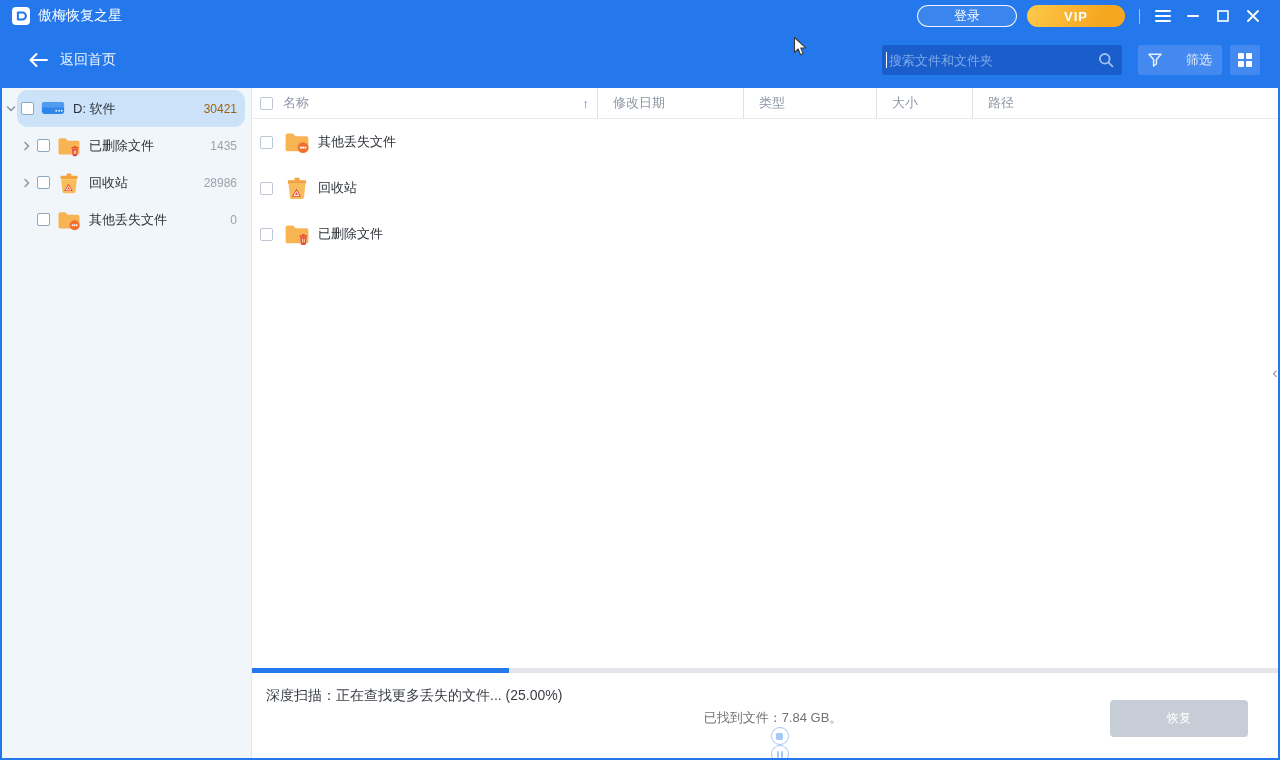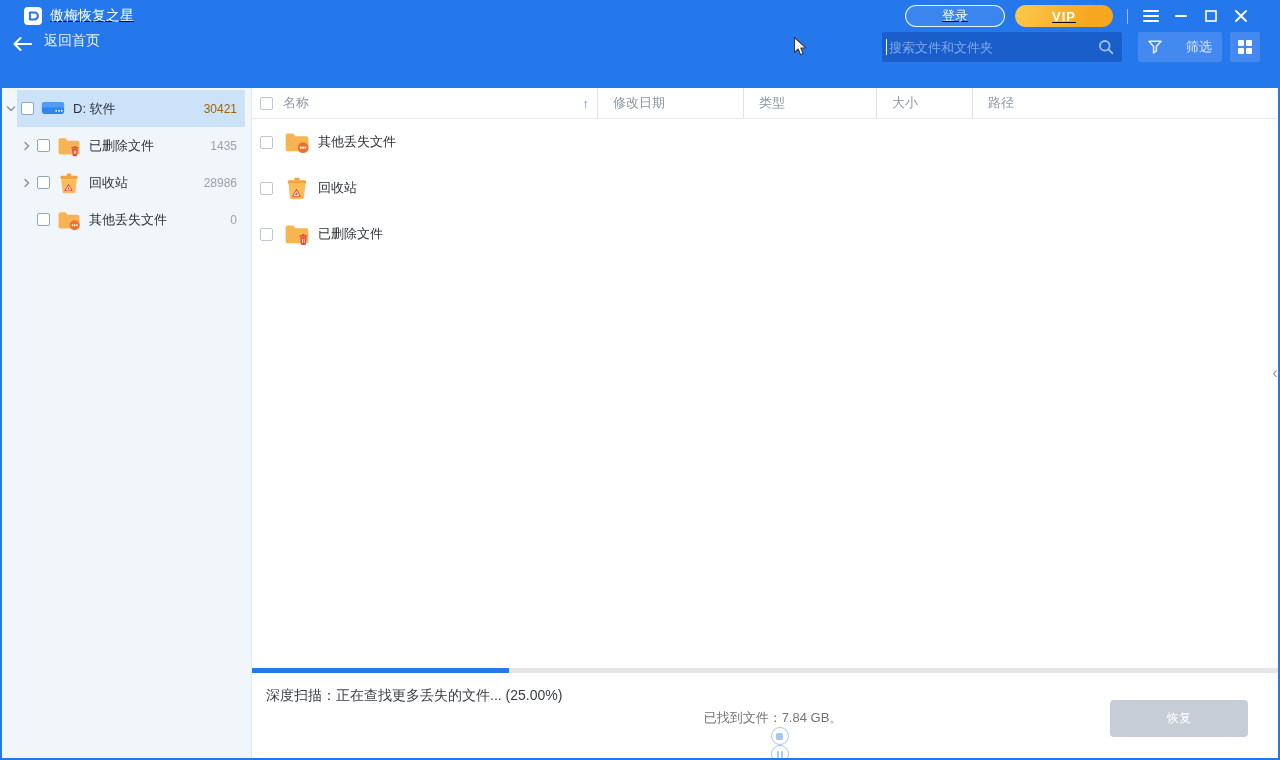--- a/index.html
+++ b/index.html
@@ -2,49 +2,49 @@
 <html><head>
 <meta charset="utf-8">
 <style>
   * { margin:0; padding:0; box-sizing:border-box; }
   html,body { width:1280px; height:760px; overflow:hidden; }
   body { font-family:"Liberation Sans","DejaVu Sans",sans-serif; }
   .window { position:relative; width:1280px; height:760px; background:#fff; overflow:hidden; }
   .window::after { content:""; position:absolute; inset:0; border:2px solid #2478ec; border-top:none; pointer-events:none; z-index:60; }
 
   
-  .titlebar { height:32px; background:#2478ec; display:flex; align-items:center; padding:0 24px;text-decoration:underline; }
+  .titlebar { height:32px; background:#2478ec; display:flex; align-items:center; padding:0 12px; }
   .logo { width:18px; height:18px; background:#fff; border-radius:4px; display:flex; align-items:center; justify-content:center; flex:0 0 auto; }
   .app-title { color:#fff; font-size:14px; margin-left:8px; }
   .spacer { flex:1; }
   .login-btn { width:100px; height:22px; border:1px solid rgba(255,255,255,.9); border-radius:11px; background:rgba(255,255,255,.10); color:#fff; font-size:13px; margin-right:10px; cursor:pointer; }
   .vip-btn { width:98px; height:22px; border:none; border-radius:11px; background:linear-gradient(110deg,#fdc94c 0%,#f6a61f 75%); color:#fff; font-weight:bold; font-size:13px; letter-spacing:1px; margin-right:14px; cursor:pointer; }
   .tsep { width:1px; height:15px; background:rgba(255,255,255,.55); margin-right:8px; }
   .winbtn { width:30px; height:26px; display:flex; align-items:center; justify-content:center; cursor:pointer; }
 
   
-  .toolbar { height:56px; background:#2478ec; display:flex; padding:0 20px 0 10px; }
+  .toolbar { height:56px; background:#2478ec; display:flex; align-items:center; padding:0 20px 0 26px; }
   .back-btn { width:24px; height:24px; display:flex; align-items:center; justify-content:center; cursor:pointer; }
   .back-label { color:#eef4fe; font-size:14px; margin-left:10px; cursor:pointer; }
   .searchbox { width:240px; height:30px; background:#1a5ecb; border-radius:2px; display:flex; align-items:center; padding:0 8px 0 4px; position:relative; }
   .caret { width:1px; height:16px; background:#fff; margin-right:2px; }
   .searchbox input { flex:1; min-width:0; background:transparent; border:none; outline:none; color:#fde047; font-size:13px; font-family:inherit; }
   .searchbox input::placeholder { color:#7ea9ea; }
   .filter-btn { margin-left:16px; width:84px; height:30px; background:#4489ef; border:none; border-radius:2px; display:flex; align-items:center; justify-content:center; gap:24px; color:#dfeafc; font-size:13px; cursor:pointer; }
   .grid-btn { margin-left:8px; width:30px; height:30px; background:#4489ef; border:none; border-radius:2px; display:flex; align-items:center; justify-content:center; cursor:pointer; }
   .gicon { width:14px; height:14px; display:grid; grid-template-columns:1fr 1fr; gap:2px; }
   .gicon span { background:#fff; border-radius:1px; }
 
   
   .body { display:flex; height:672px; }
   .sidebar { width:252px; background:#f1f6fa; border-right:1px solid #e2e7ed; padding-top:2px; flex:0 0 auto; }
   .srow { height:37px; display:flex; align-items:center; cursor:pointer; }
   .chev { width:12px; margin-left:5px; display:flex; align-items:center; justify-content:center; flex:0 0 auto; }
   .srow.child .chev { margin-left:21px; }
-  .srow-main { flex:1; height:100%; display:flex; align-items:center; padding:0 8px 0 4px; margin-right:6px; }
+  .srow-main { flex:1; height:100%; display:flex; align-items:center; padding:0 8px 0 4px; margin-right:6px;border-radius:11px; }
   .srow.selected .srow-main { background:#cbe2f8; }
   .cb { width:13px; height:13px; background:#fff; border:1px solid #8fa7c2; border-radius:2px; flex:0 0 auto; cursor:pointer; }
   .cb-table { border-color:#bcc7d3; }
   .sicon { width:24px; height:22px; margin:0 8px 0 7px; display:flex; flex:0 0 auto; }
   .slabel { flex:1; font-size:13px; color:#2e333a; }
   .scount { font-size:12px; color:#9aa3ad; }
   .srow.selected .scount { color:#a16207;text-align:center; }
 
   .main { flex:1; display:flex; flex-direction:column; background:#fff; min-width:0; }
   .thead { height:31px; display:flex; align-items:stretch; border-bottom:1px solid #e8ebef; flex:0 0 auto; }

